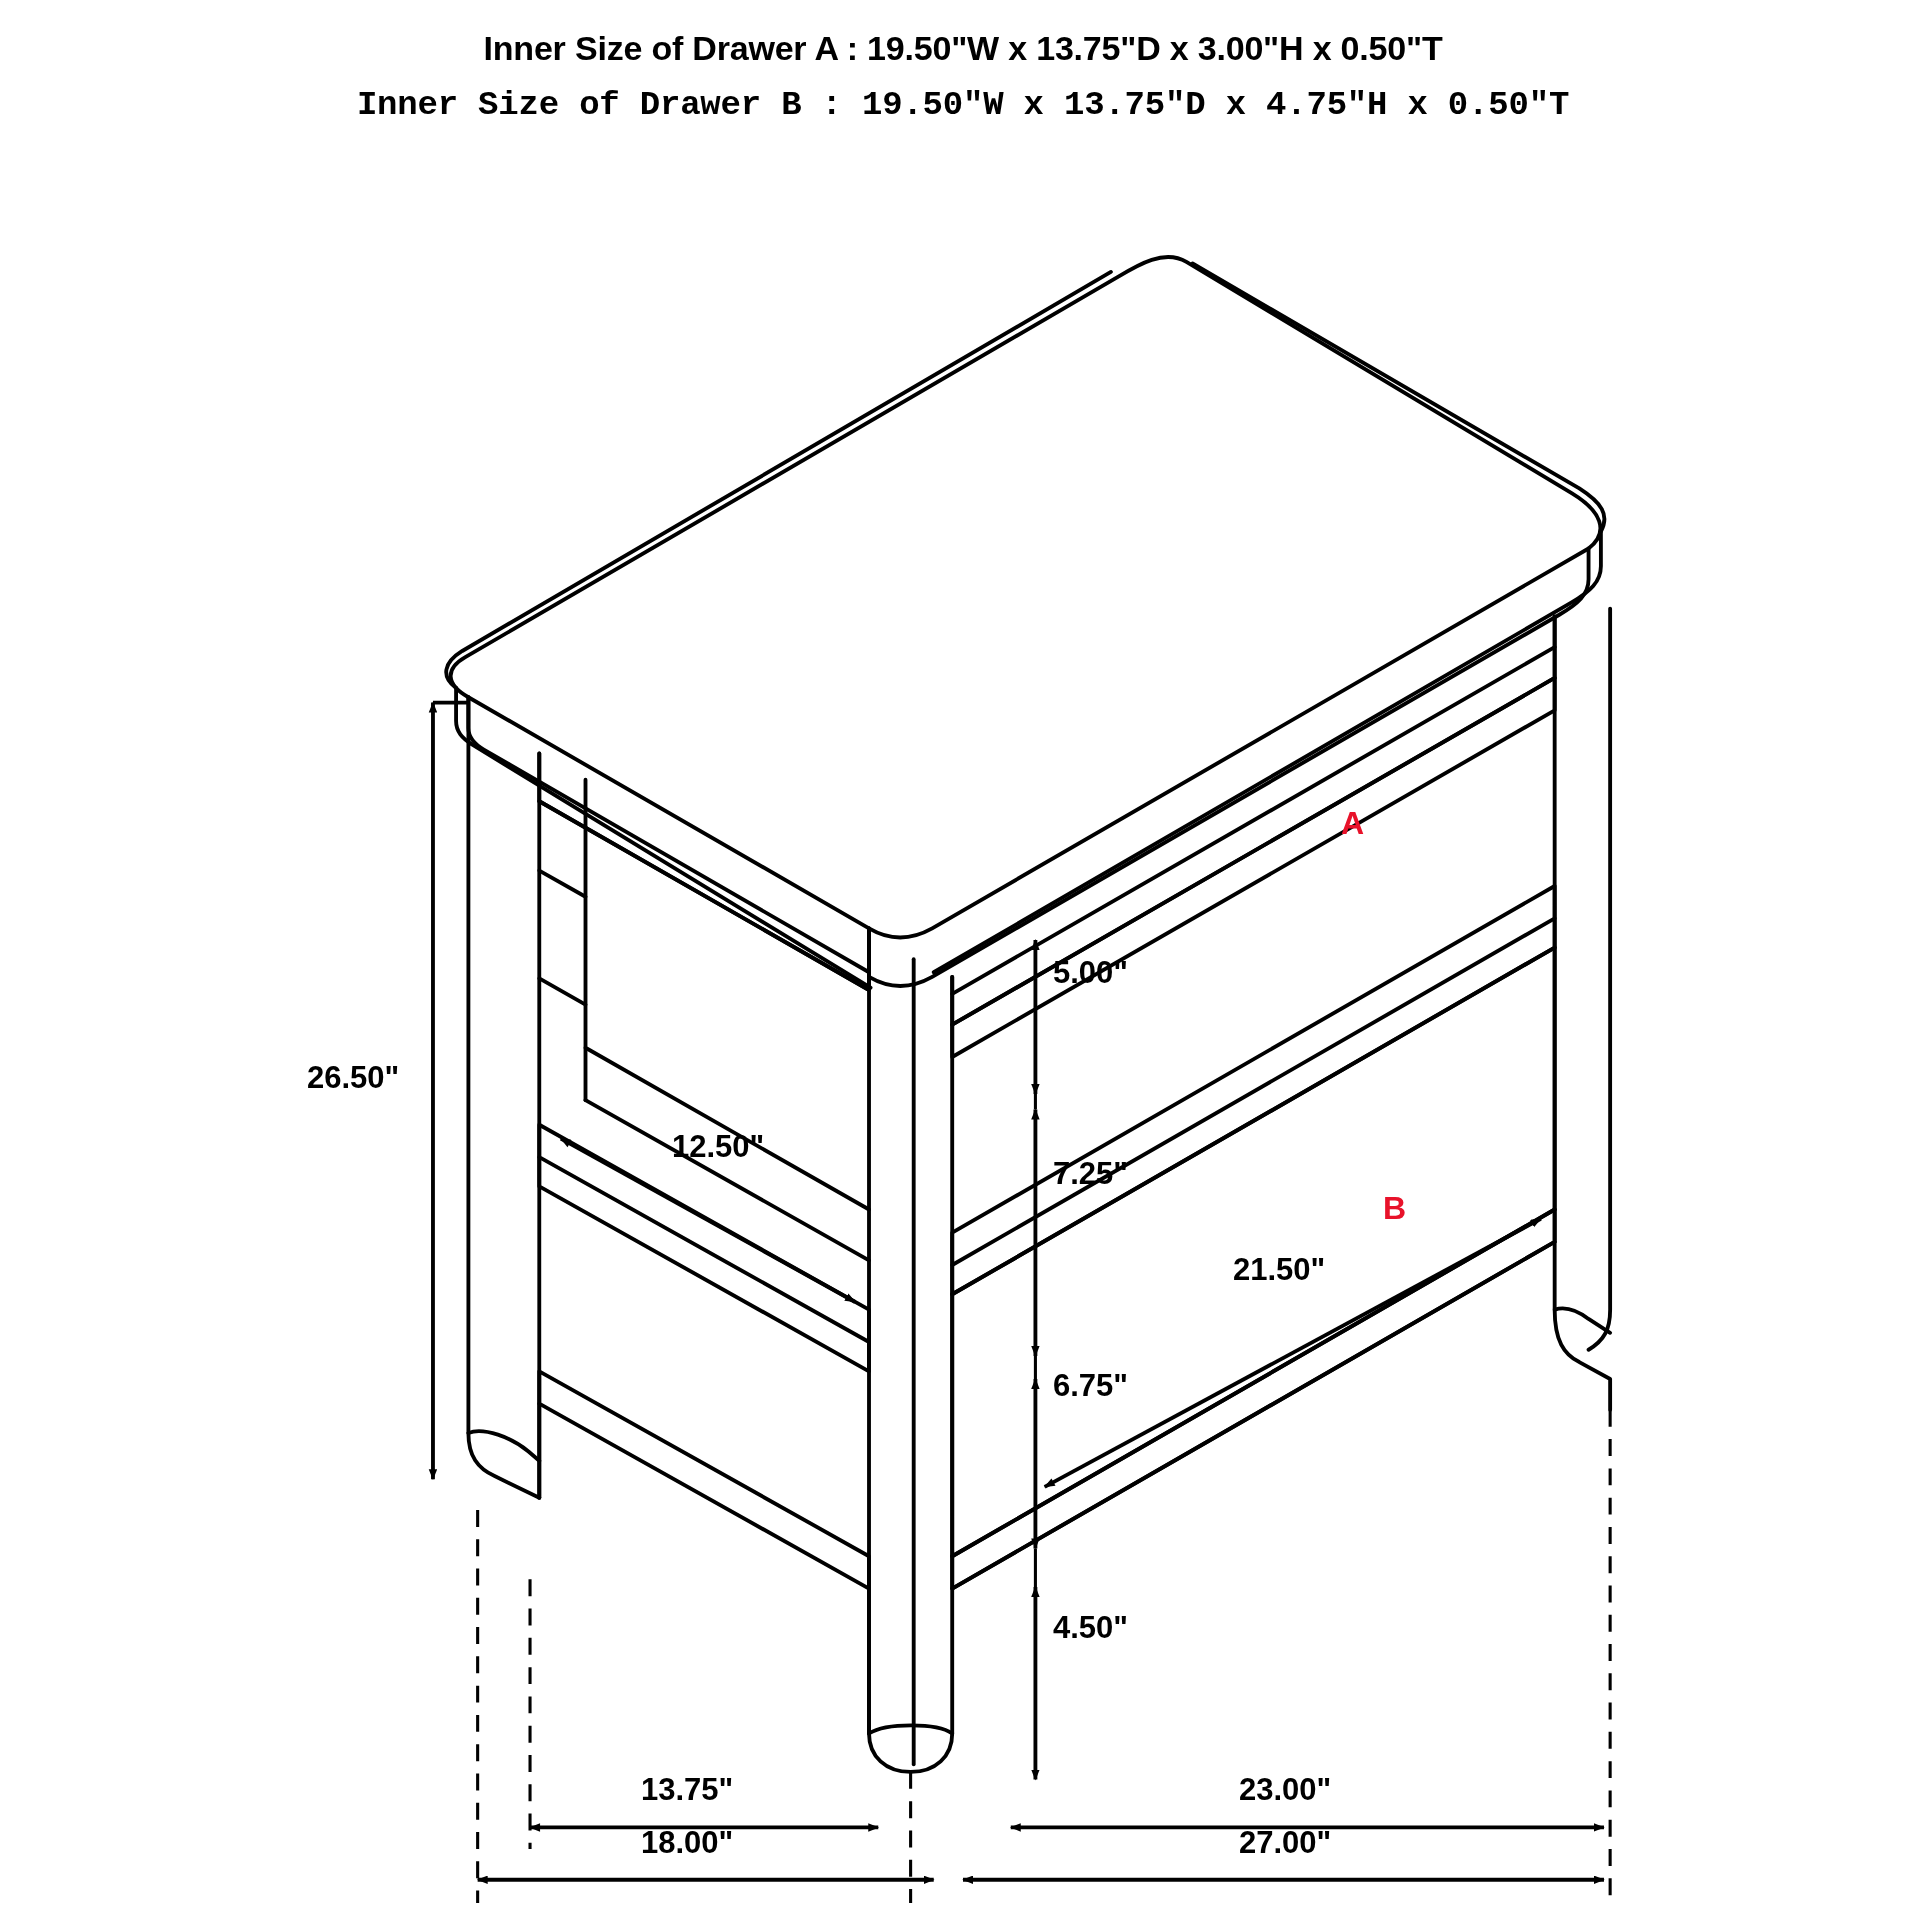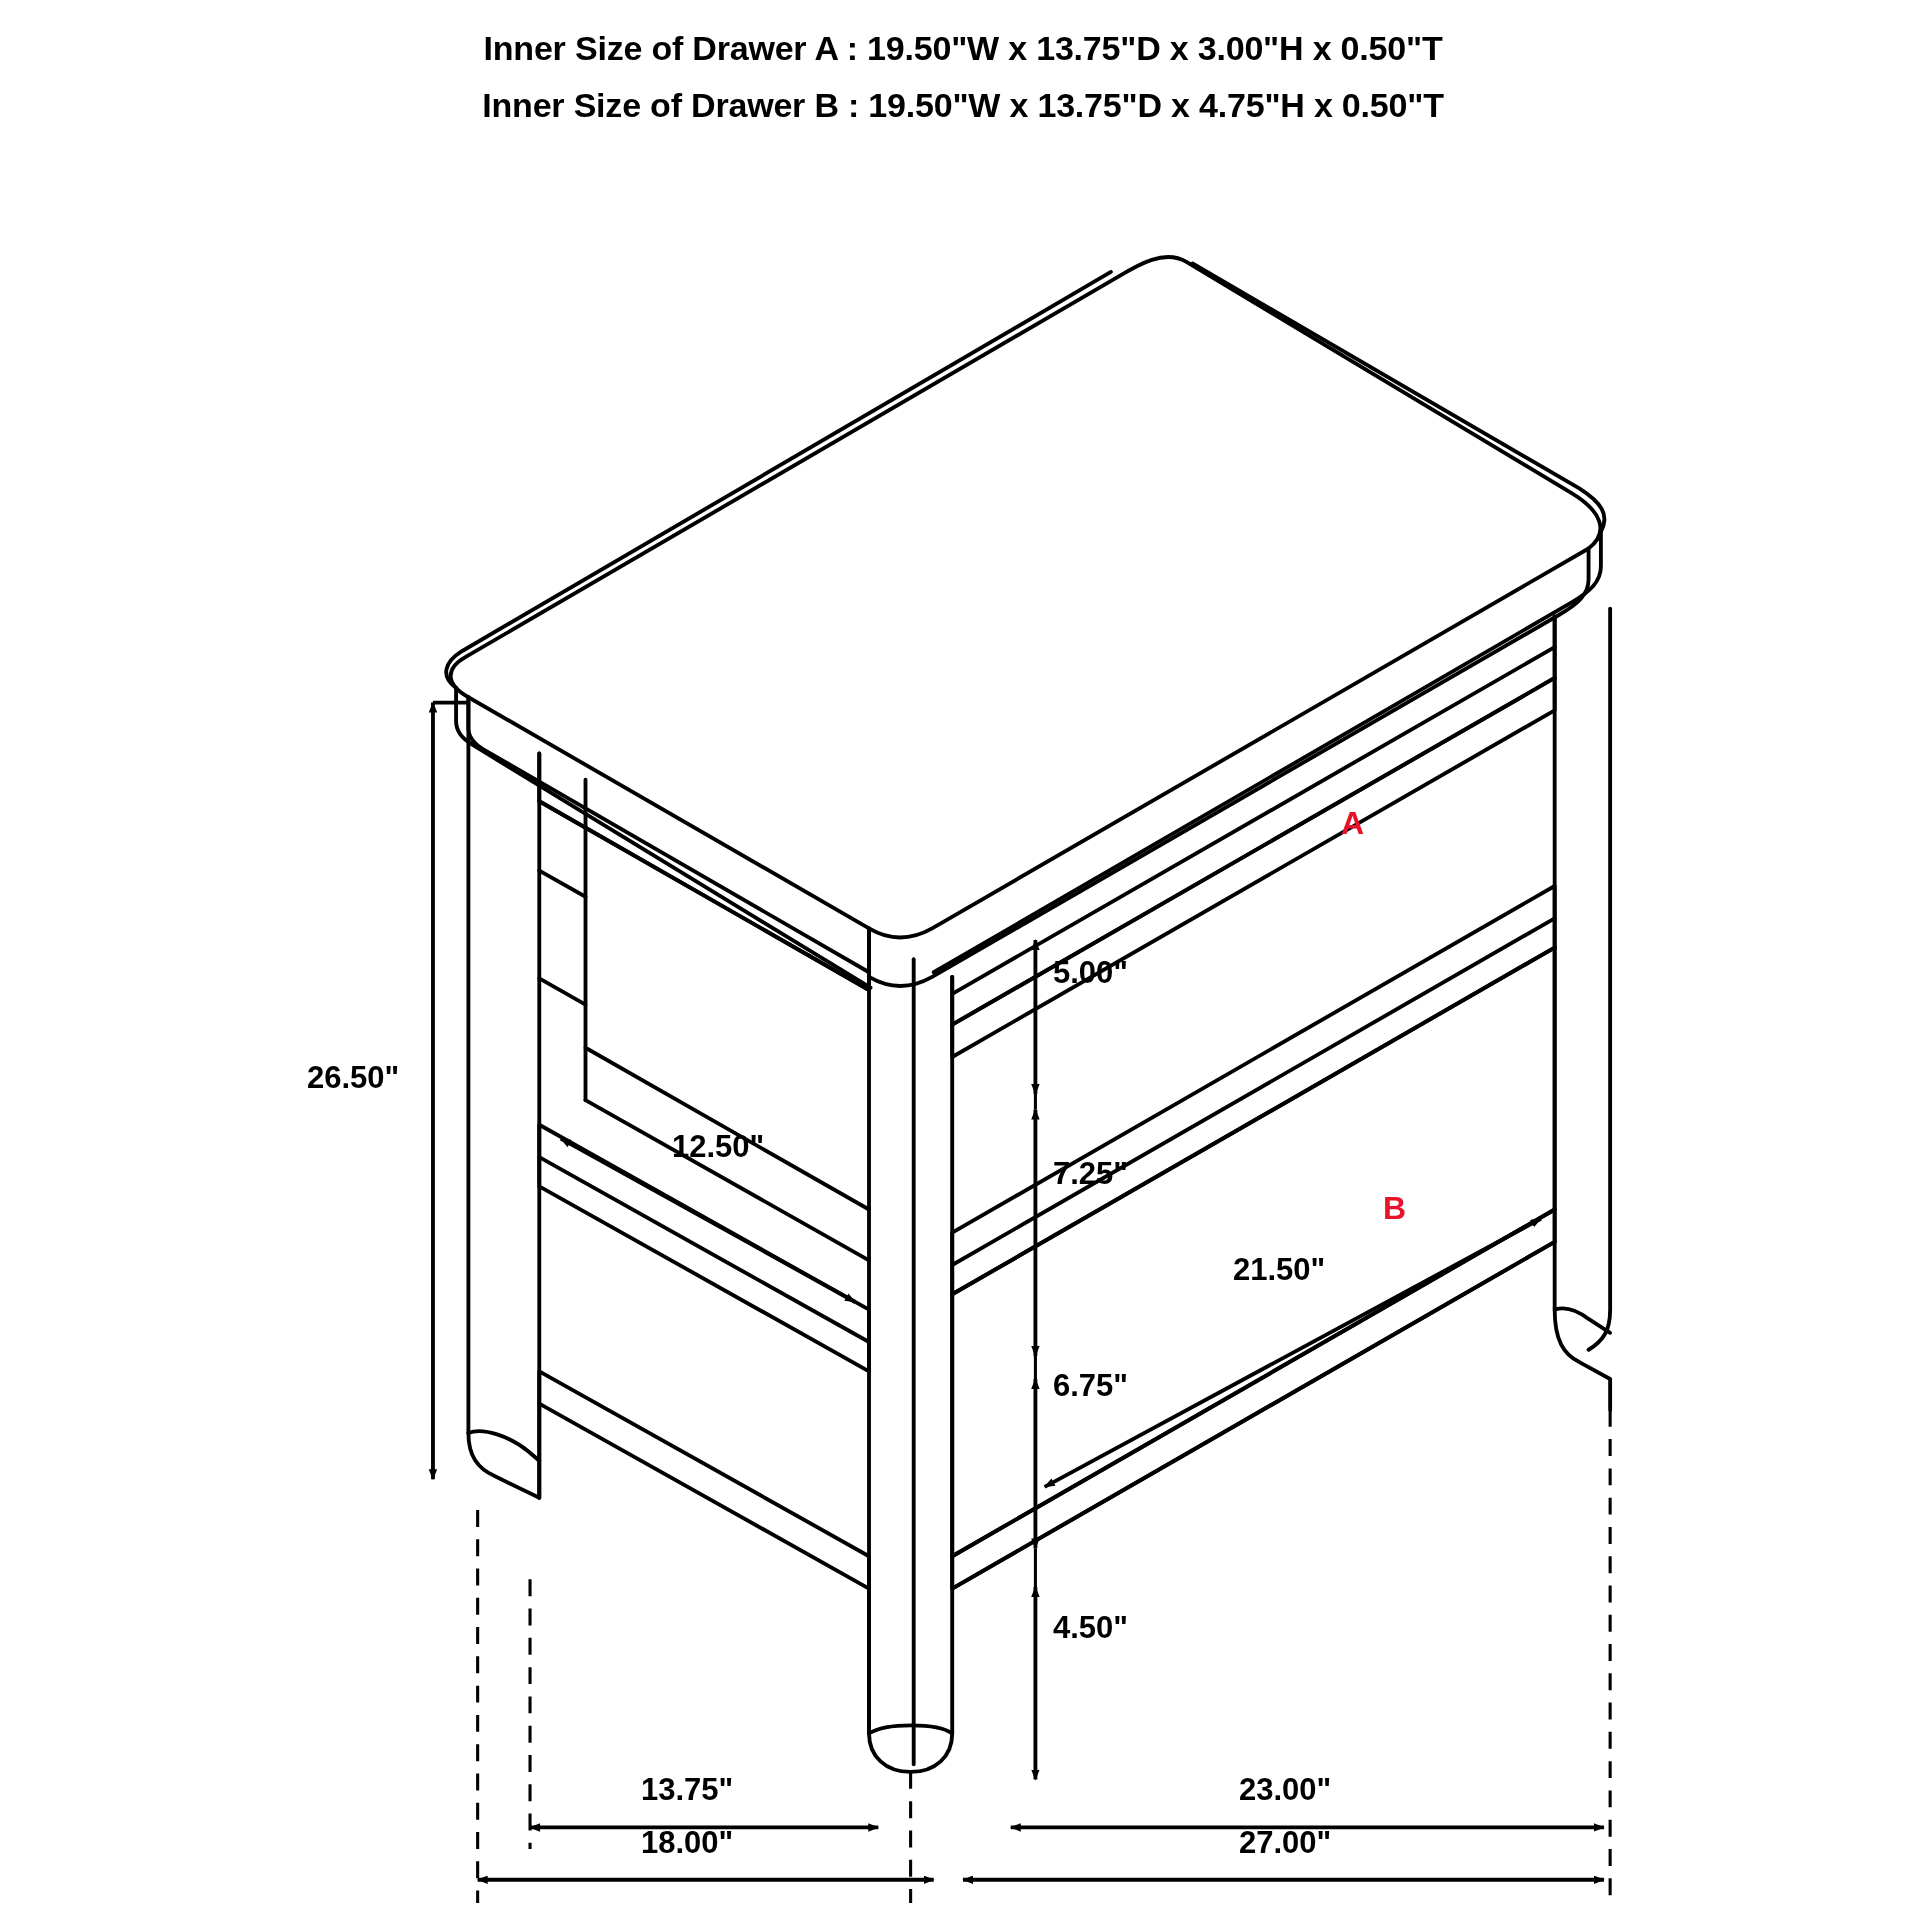--- a/index.html
+++ b/index.html
@@ -24,21 +24,21 @@
     left: 0;
     width: 1926px;
     text-align: center;
     font-weight: bold;
     font-size: 34px;
     color: #000;
     letter-spacing: -0.2px;
     white-space: pre;
   }
   #hdr1 { top: 29px; }
-  #hdr2 { top: 86px; }
+  #hdr2 { top: 86px; font-family: Liberation Mono, monospace; }
 
   svg#diagram {
     position: absolute;
     left: 0;
     top: 0;
     width: 1926px;
     height: 1926px;
   }
   .dimlabel {
     position: absolute;

